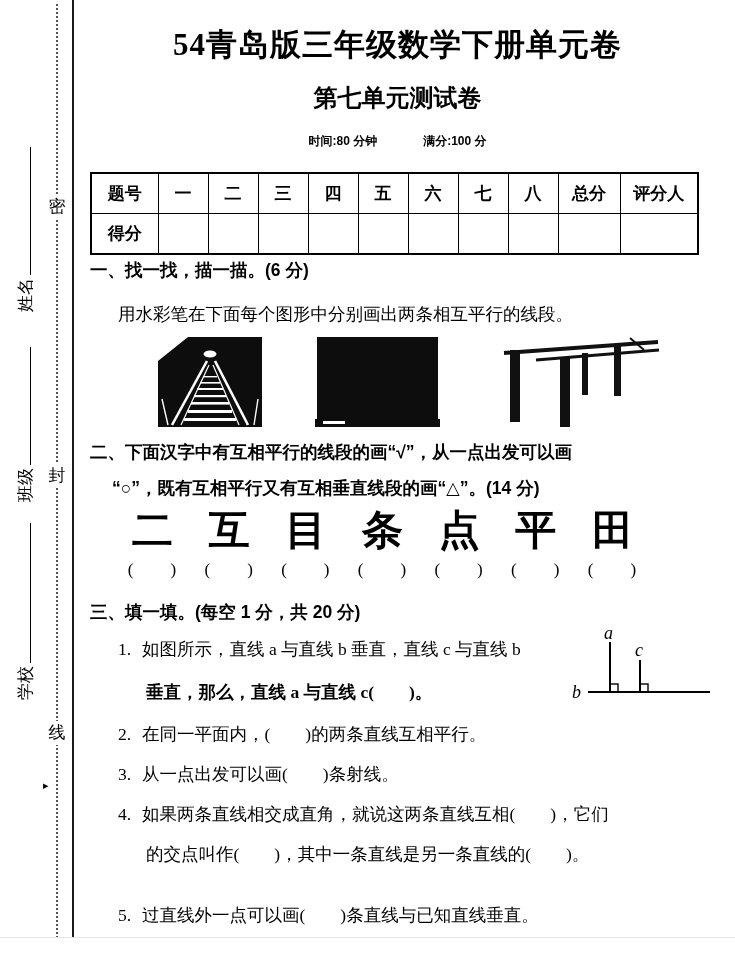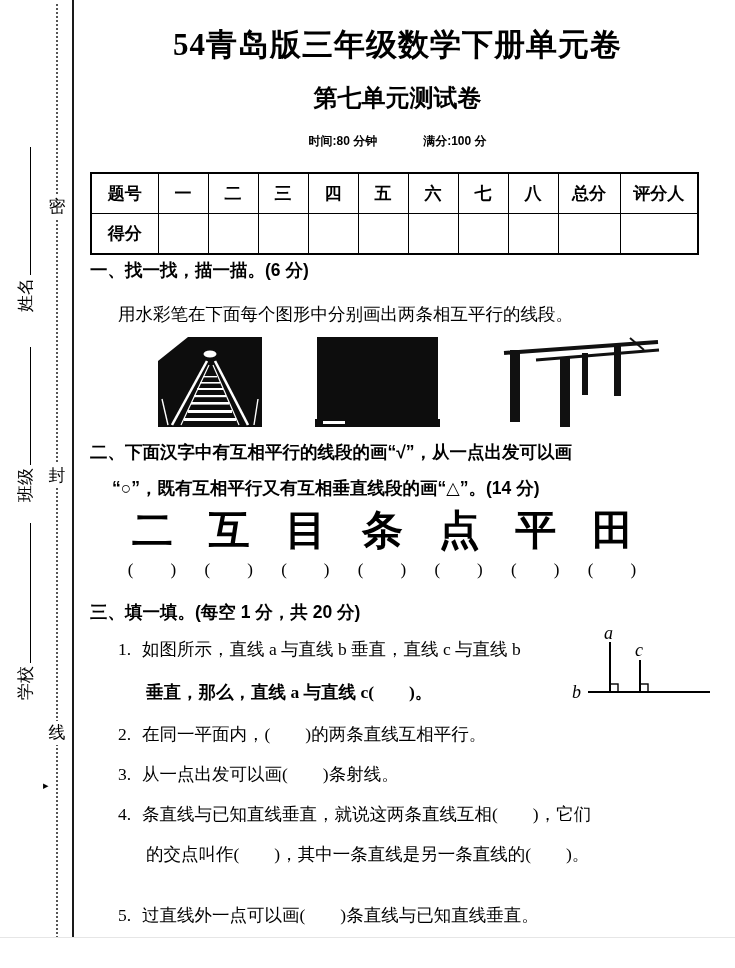--- a/index.html
+++ b/index.html
@@ -243,21 +243,21 @@
     <text x="65" y="28">c</text>
   </svg>
 
   <div class="body-line i2">
     <span class="item-num">2.</span><span>在同一平面内，(　　)的两条直线互相平行。</span>
   </div>
   <div class="body-line i3">
     <span class="item-num">3.</span><span>从一点出发可以画(　　)条射线。</span>
   </div>
   <div class="body-line i4l1">
-    <span class="item-num">4.</span><span>条直线与已知直线垂直，就说这两条直线互相(　　)，它们</span>
+    <span class="item-num">4.</span><span>如果两条直线相交成直角，就说这两条直线互相(　　)，它们</span>
   </div>
   <div class="body-line i4l2">的交点叫作(　　)，其中一条直线是另一条直线的(　　)。</div>
   <div class="body-line i5">
     <span class="item-num">5.</span><span>过直线外一点可以画(　　)条直线与已知直线垂直。</span>
   </div>
 
   <div class="bottom-edge"></div>
 </div>
 
 </body></html>

